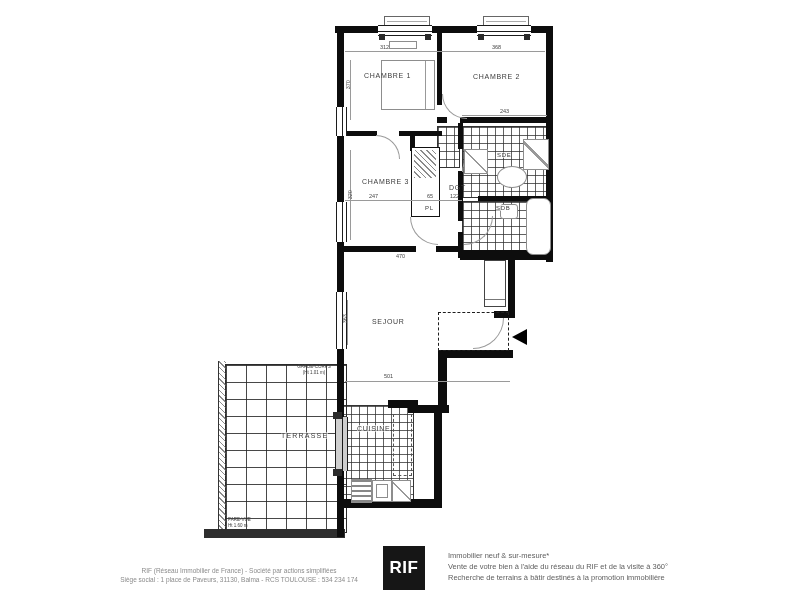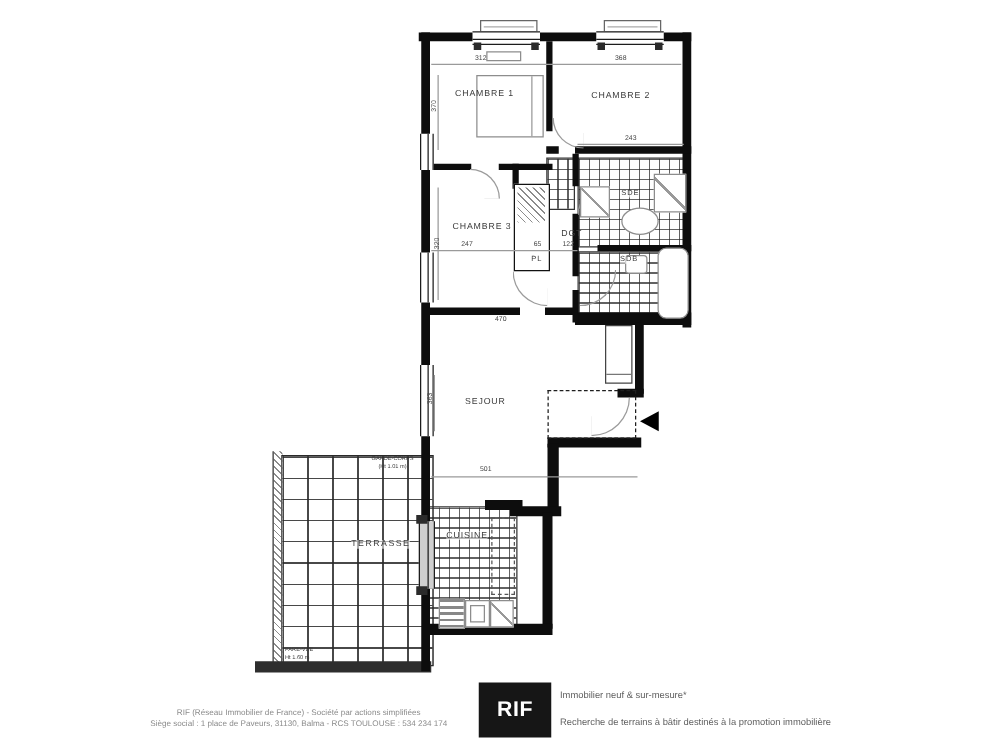--- a/index.html
+++ b/index.html
@@ -165,19 +165,20 @@
     <span>GARDE-CORPS</span><br>
     <span>(Ht 1.01 m)</span>
   </div>
   <div class="note" style="left:228px;top:517px;width:42px;text-align:left;">
     <span>PARE-VUE</span><br>
     <span>Ht 1.60 m</span>
   </div>
 
   <div class="f-sub" style="left:79px;top:567px;width:320px;">RIF (Réseau Immobilier de France) - Société par actions simplifiées</div>
   <div class="f-sub" style="left:79px;top:576px;width:320px;">Siège social : 1 place de Paveurs, 31130, Balma - RCS TOULOUSE : 534 234 174</div>
-  <div class="logo" style="left:383px;top:546px;width:58px;height:44px;">
+  <div class="logo" style="left:383px;top:546px;width:42px;height:44px;">
     <span>RIF</span>
   </div>
   <div class="r-line" style="left:448px;top:551px;">Immobilier neuf &amp; sur-mesure*</div>
+  <div class="r-line" style="left:448px;top:562px;">Vente de votre bien à l'aide du réseau du RIF et de la visite à 360°</div>
   <div class="r-line" style="left:448px;top:573px;">Recherche de terrains à bâtir destinés à la promotion immobilière</div>
 
 </div>
 
 </body></html>

